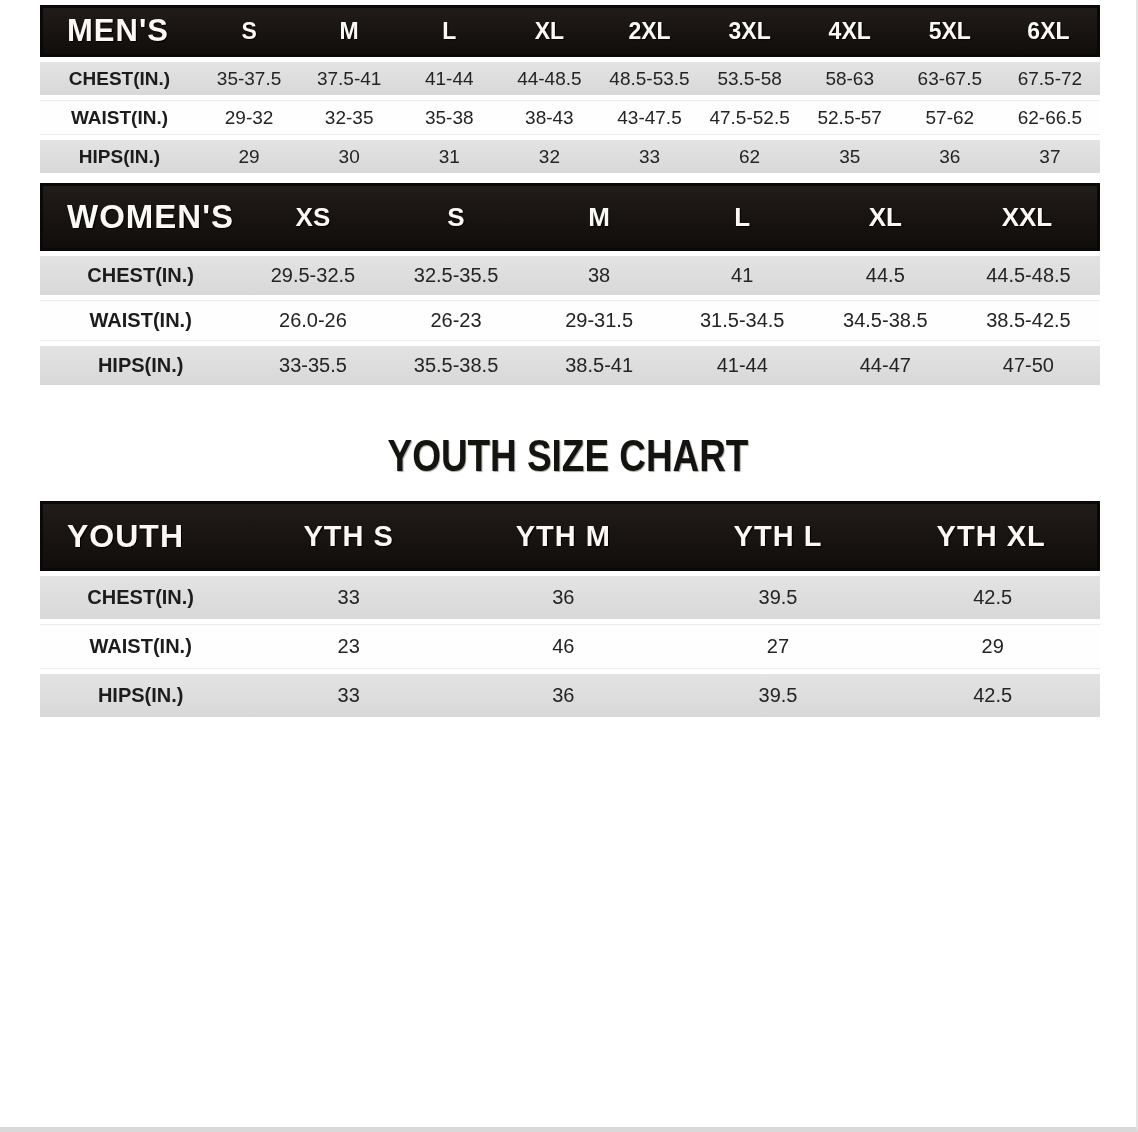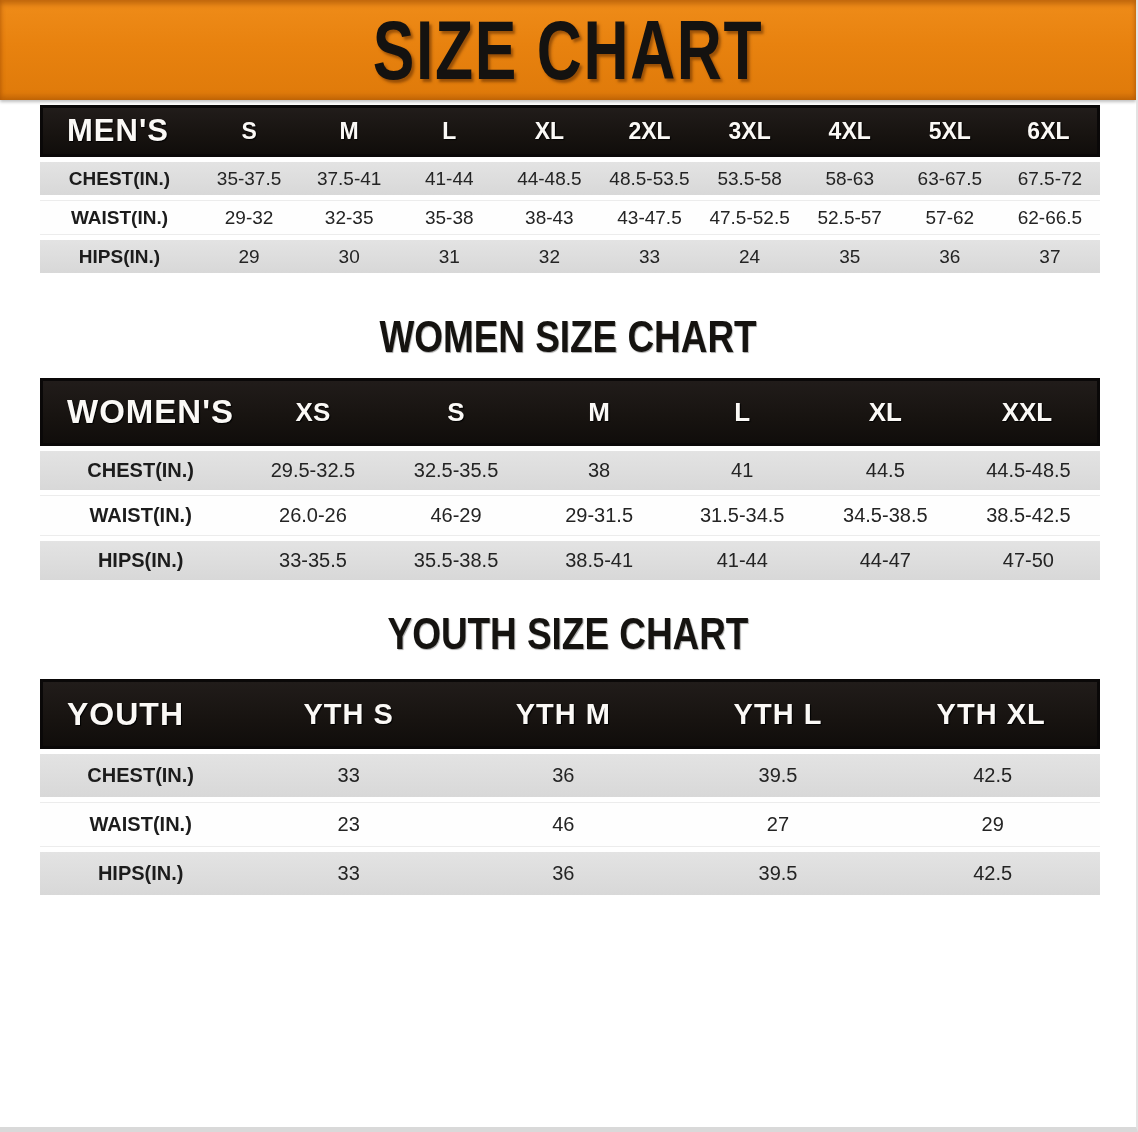--- a/index.html
+++ b/index.html
@@ -23,21 +23,21 @@
   }
   
   .heading-wrap{text-align:center;}
   .section-heading{
     display:inline-block;font-size:45px;font-weight:800;color:#151310;line-height:1;
     transform:scaleX(.82);transform-origin:center;letter-spacing:0px;white-space:nowrap;
     text-shadow:1px 1px 1px rgba(0,0,0,.35);
   }
   .h-men{margin-top:26px;margin-bottom:22px;}
   .h-women{margin-top:36px;margin-bottom:14px;}
-  .h-youth{margin-top:26px;margin-bottom:18px;}
+  .h-youth{margin-top:43px;margin-bottom:18px;}
   
   table.size-table{
     width:1060px;margin:0 auto 0 40px;table-layout:fixed;
     border-collapse:separate;border-spacing:0 5px;
   }
   table.size-table thead th{
     background:linear-gradient(#211c1a,#171310 60%,#100d0b);
     color:#fbf9f6;text-shadow:1px 1px 1px #000;
     border-top:3px solid #0a0808;border-bottom:3px solid #0a0808;
   }
@@ -69,23 +69,20 @@
   .footer-line{
     display:block;color:#a8271f;font-size:29px;line-height:45px;font-weight:400;
     transform:scaleX(.9);transform-origin:left center;white-space:nowrap;
   }
 </style>
 </head>
 <body>
 
 <div class="page">
 
-  <div class="banner">
-    <span class="banner-title">SIZE CHART</span>
-  </div>
 
   <section>
     <table class="size-table men">
         <colgroup>
           <col class="c-label">
           <col class="c-size">
           <col class="c-size">
           <col class="c-size">
           <col class="c-size">
           <col class="c-size">
@@ -133,33 +130,30 @@
             <td class="val">57-62</td>
             <td class="val">62-66.5</td>
           </tr>
           <tr>
             <td class="label">HIPS(IN.)</td>
             <td class="val">29</td>
             <td class="val">30</td>
             <td class="val">31</td>
             <td class="val">32</td>
             <td class="val">33</td>
-            <td class="val">24</td>
+            <td class="val">62</td>
             <td class="val">35</td>
             <td class="val">36</td>
             <td class="val">37</td>
           </tr>
         </tbody>
       </table>
   </section>
 
   <section>
-    <div class="heading-wrap h-women">
-      <span class="section-heading">WOMEN SIZE CHART</span>
-    </div>
     <table class="size-table women">
         <colgroup>
           <col class="c-label">
           <col class="c-size">
           <col class="c-size">
           <col class="c-size">
           <col class="c-size">
           <col class="c-size">
           <col class="c-size">
         </colgroup>
@@ -180,21 +174,21 @@
             <td class="val">29.5-32.5</td>
             <td class="val">32.5-35.5</td>
             <td class="val">38</td>
             <td class="val">41</td>
             <td class="val">44.5</td>
             <td class="val">44.5-48.5</td>
           </tr>
           <tr>
             <td class="label">WAIST(IN.)</td>
             <td class="val">26.0-26</td>
-            <td class="val">46-29</td>
+            <td class="val">26-23</td>
             <td class="val">29-31.5</td>
             <td class="val">31.5-34.5</td>
             <td class="val">34.5-38.5</td>
             <td class="val">38.5-42.5</td>
           </tr>
           <tr>
             <td class="label">HIPS(IN.)</td>
             <td class="val">33-35.5</td>
             <td class="val">35.5-38.5</td>
             <td class="val">38.5-41</td>

